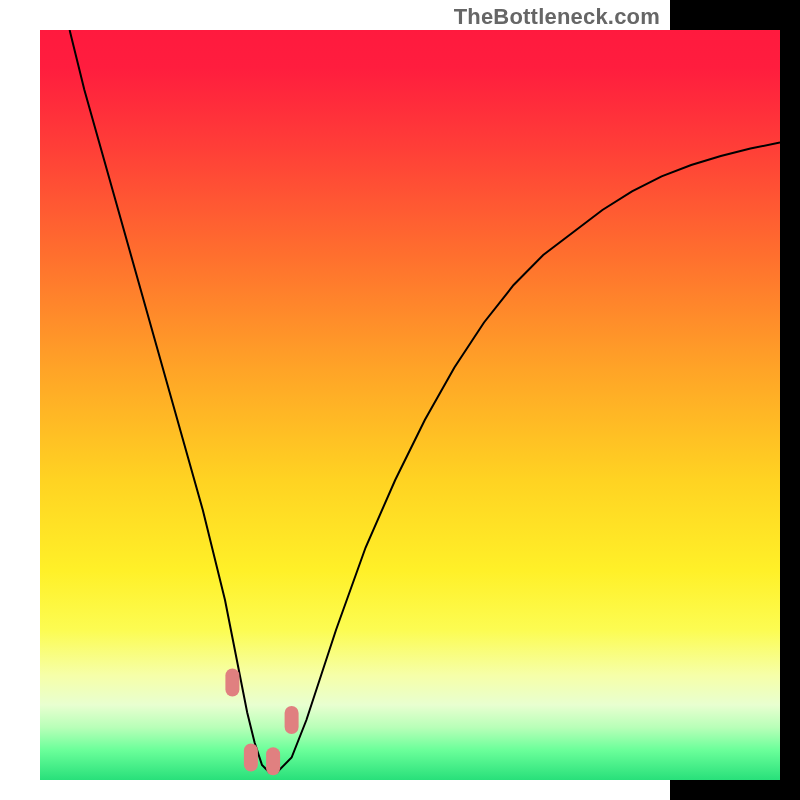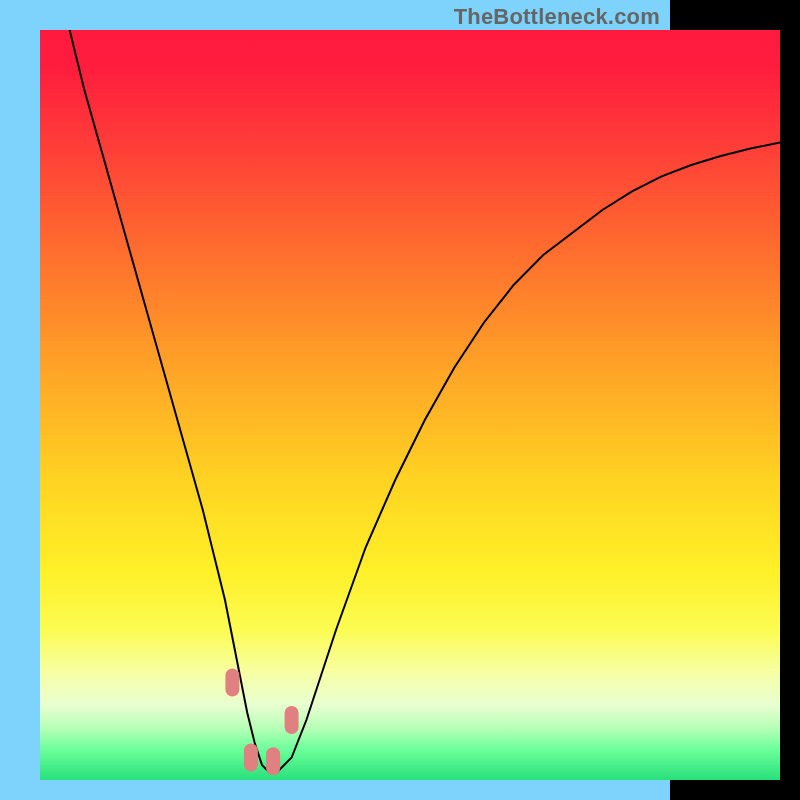--- a/index.html
+++ b/index.html
@@ -9,21 +9,21 @@
     height: 800px;
     background: #000;
     overflow: hidden;
   }
   .frame {
     position: absolute;
     left: 0;
     top: 0;
     width: 670px;
     height: 800px;
-    background: #7dd3fc;
+    background: #ffffff;
     text-align: right;
   }
   .plot {
     position: absolute;
     left: 40px;
     top: 30px;
     width: 740px;
     height: 750px;
   }
   .watermark {

